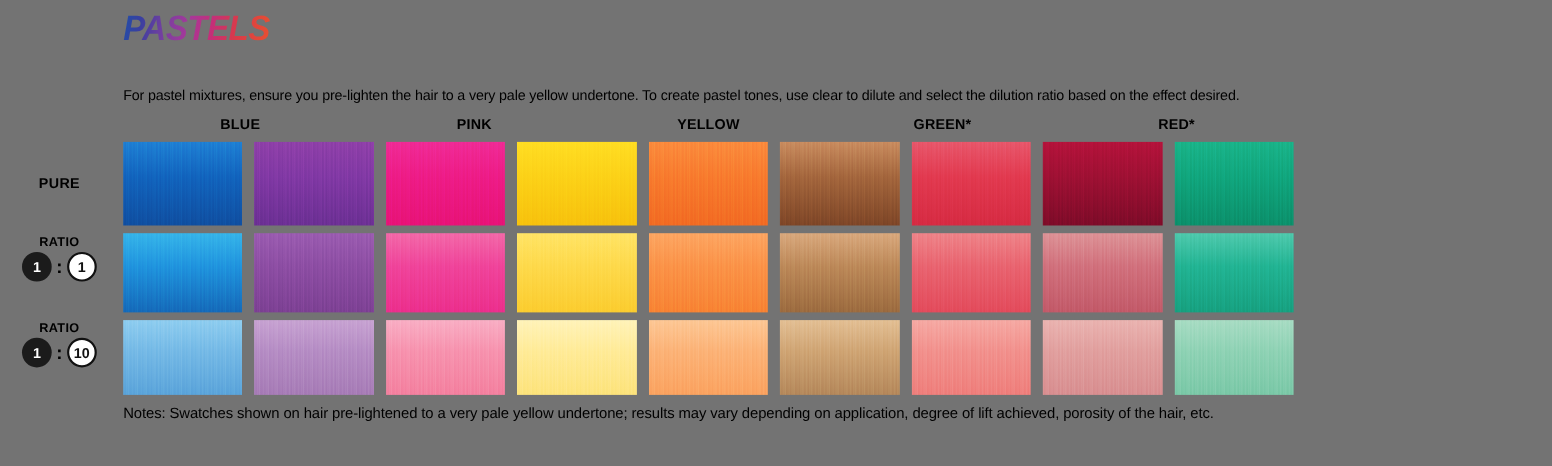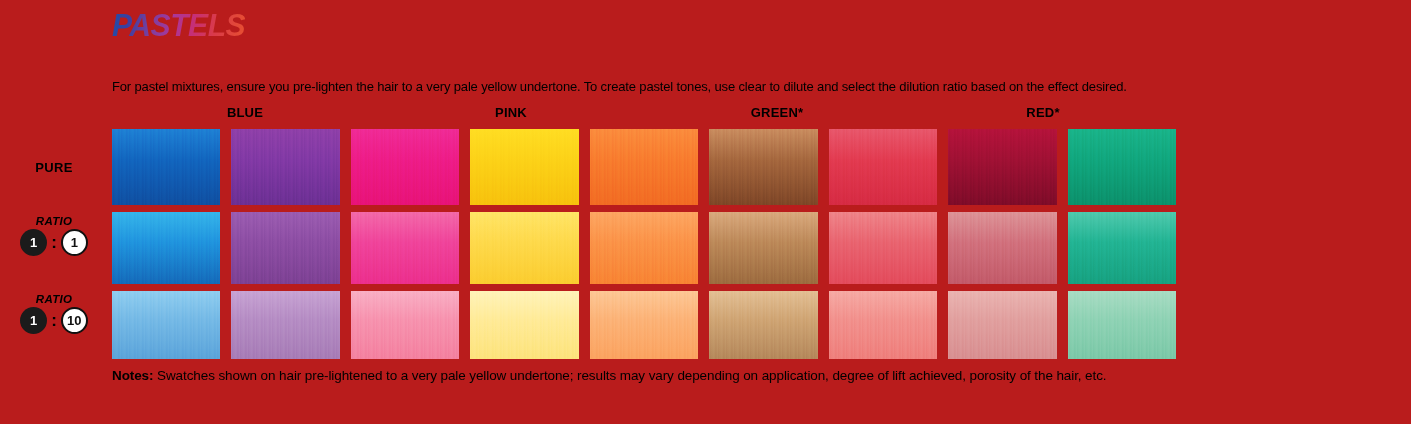--- a/index.html
+++ b/index.html
@@ -10,21 +10,21 @@
   }
   body {
     font-family: "Liberation Sans", sans-serif;
     color: #000000;
     -webkit-font-smoothing: antialiased;
   }
   #page {
     position: relative;
     width: 1411px;
     height: 424px;
-    background: #b91c1c;
+    background: #737373;
     overflow: hidden;
   }
 
   
   #title {
     position: absolute;
     left: 112px;
     top: 6px;
     font-size: 32px;
     font-weight: bold;
@@ -133,21 +133,20 @@
     font-size: 13px;
     font-weight: bold;
     letter-spacing: 0.3px;
   }
   .ratio-word {
     font-size: 11.5px;
     font-weight: bold;
     letter-spacing: 0.3px;
     display: block;
     margin-bottom: 2px;
-    font-style: italic;
   }
   .ratio-badges {
     display: flex;
     align-items: center;
     justify-content: center;
     gap: 3px;
   }
   .circle {
     width: 27px;
     height: 27px;
@@ -180,35 +179,36 @@
     position: absolute;
     left: 112px;
     top: 367px;
     width: 1280px;
     font-size: 13.5px;
     line-height: 17px;
     letter-spacing: -0.1px;
     color: #000000;
     white-space: nowrap;
   }
-  #notes b { font-weight: bold; }
+  #notes b { font-weight: normal; }
 </style>
 </head>
 <body>
 
 <div id="page">
 
   <div id="title">PASTELS</div>
 
   <p id="intro">For pastel mixtures, ensure you pre-lighten the hair to a very pale yellow undertone. To create pastel tones, use clear to dilute and select the dilution ratio based on the effect desired.</p>
 
   <div id="grid">
     <div class="header-row">
       <div class="col-head">BLUE</div>
       <div class="col-head">PINK</div>
+      <div class="col-head">YELLOW</div>
       <div class="col-head">GREEN*</div>
       <div class="col-head">RED*</div>
     </div>
 
     <div class="swatch-row row-pure">
       <div class="swatch-cell">
           <div class="swatch" style="background: linear-gradient(rgb(30, 127, 212) 0%, rgb(17, 99, 189) 42%, rgb(15, 78, 160) 100%);"></div>
         </div>
       <div class="swatch-cell">
           <div class="swatch" style="background: linear-gradient(rgb(142, 63, 168) 0%, rgb(128, 56, 164) 42%, rgb(107, 47, 147) 100%);"></div>

